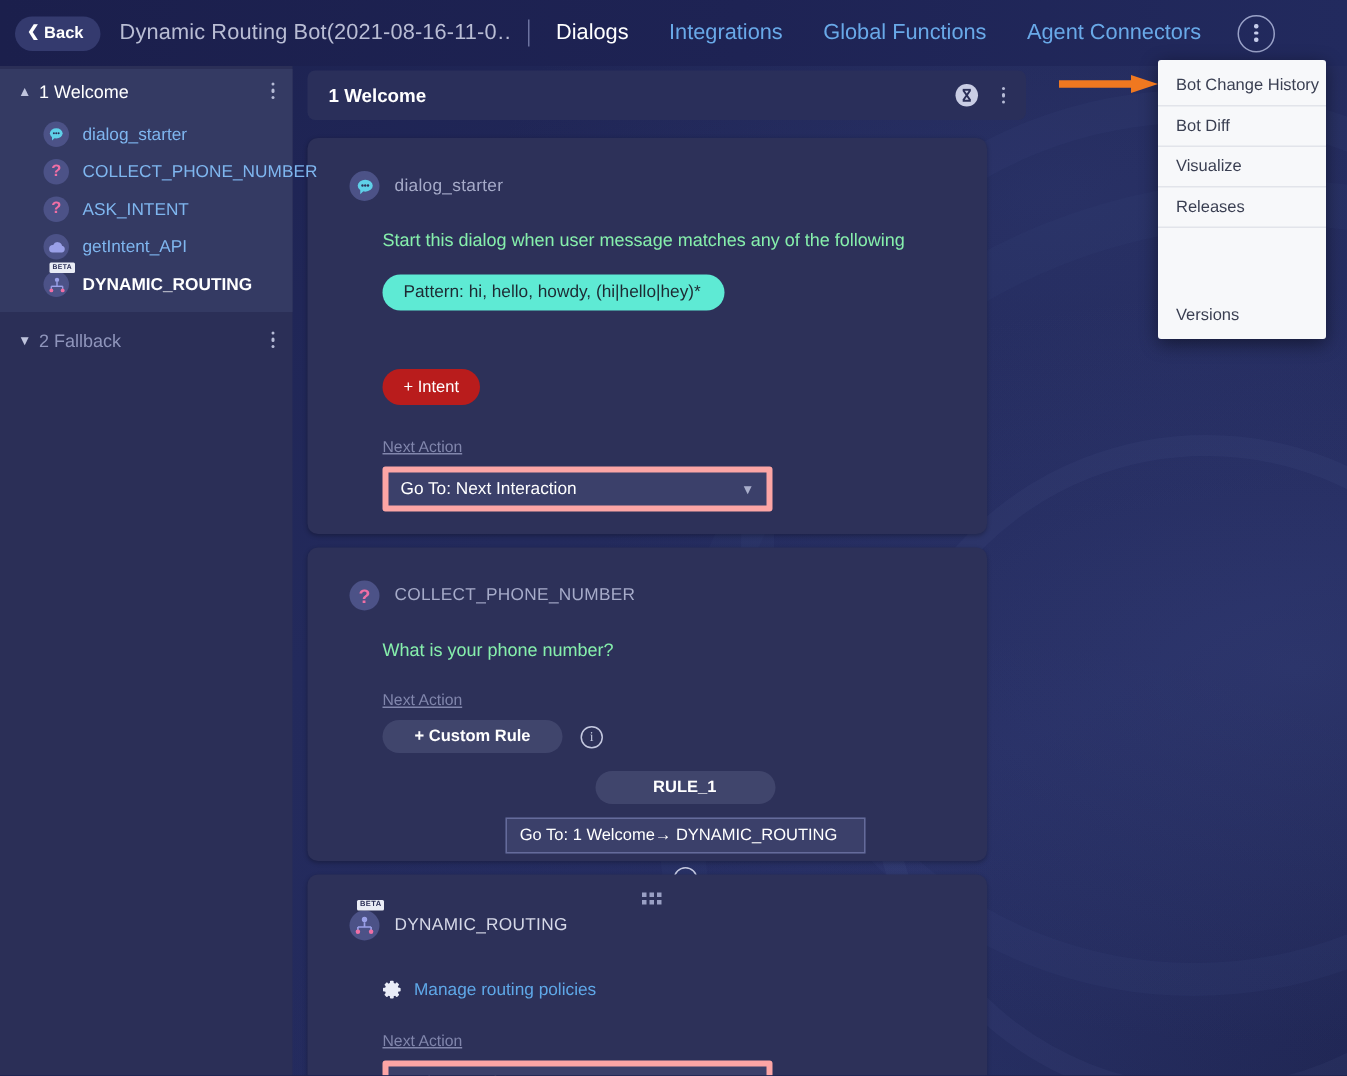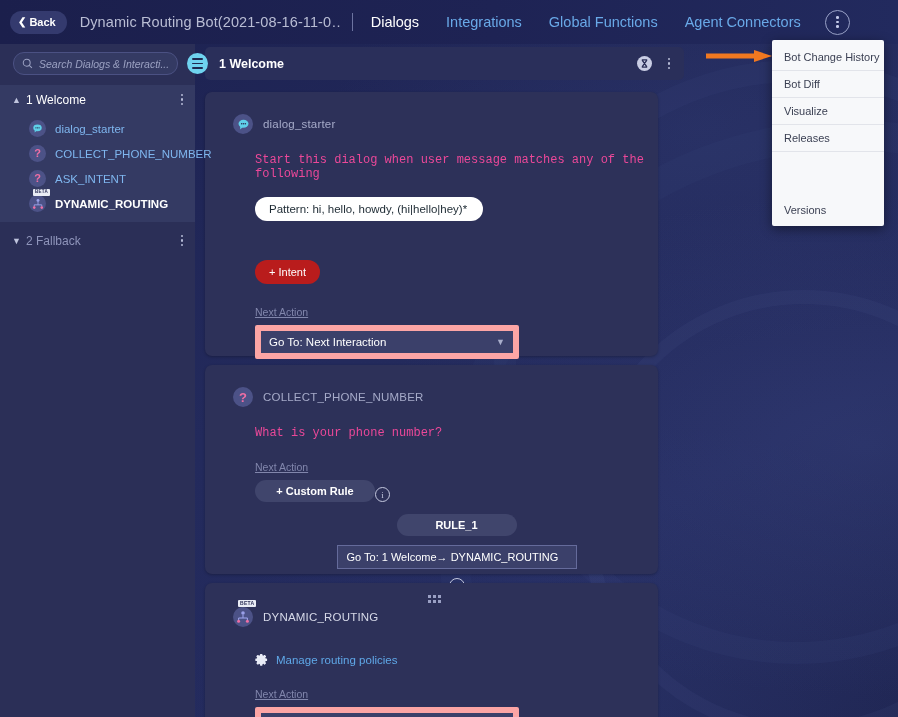--- a/index.html
+++ b/index.html
@@ -283,29 +283,28 @@
     display: flex; align-items: center; justify-content: center;
     flex: 0 0 auto;
     position: relative;
   }
   .card-ico .qm { color: #ef6fa5; font-size: 13px; font-weight: bold; line-height: 1; }
   .card-ico .beta-tag { top: -7px; left: 5px; font-size: 5px; }
   .card-name { font-size: 11.5px; color: #a6abc9; letter-spacing: .2px; }
   .card-name.bright { color: #d6d9e8; }
 
   .card-text {
-    color: #ec4899;
+    color: #86efac;
     font-size: 12px;
     padding: 19px 0 0 50px;
-    font-family: Liberation Mono, monospace;
   }
   .pill-pattern {
     display: inline-block;
     margin: 16px 0 0 50px;
-    background: #ffffff;
+    background: #5eead4;
     color: #1d2a33;
     font-size: 11.5px;
     border-radius: 13px;
     padding: 6px 16px 6px 14px;
   }
   .pill-gray {
     display: inline-block;
     background: #b91c1c;
     color: #ffffff;
     font-size: 11px;
@@ -318,21 +317,21 @@
   .next-action-label {
     color: #8186ac;
     font-size: 10.5px;
     padding-left: 50px;
     text-decoration: underline;
   }
   .select-box {
     margin-left: 50px;
     width: 236px; height: 22px;
     background: #3b406a;
-    border: 6px solid #fca5a5;
+    border: 4px solid #fca5a5;
     border-radius: 2px;
     display: flex; align-items: center;
     padding: 0 8px;
     cursor: pointer;
   }
   .select-box .val { flex: 1; color: #ffffff; font-size: 11.5px; }
   .select-box .caret { color: #a9aecb; font-size: 9px; }
 
   .rule-btn {
     width: 120px; height: 22px;
@@ -433,34 +432,20 @@
     <div class="dd-item">Versions</div>
   </div>
 
   <svg class="arrow-anno" viewBox="0 0 66 12">
     <line x1="0" y1="6" x2="52" y2="6" stroke="#f07820" stroke-width="5"></line>
     <polygon points="48,0 66,6 48,12" fill="#f07820"></polygon>
   </svg>
 
   <div class="sidebar">
 
-    <div class="search-row">
-      <div class="search-box">
-        <svg class="search-ico" width="11" height="11" viewBox="0 0 14 14">
-          <circle cx="6" cy="6" r="4.4" fill="none" stroke="#9ba1c2" stroke-width="1.3"></circle>
-          <line x1="9.3" y1="9.3" x2="12.6" y2="12.6" stroke="#9ba1c2" stroke-width="1.3"></line>
-        </svg>
-        <span class="search-ph">Search Dialogs &amp; Interacti...</span>
-      </div>
-      <div class="hamburger">
-        <i></i>
-          <i class="mid"></i>
-          <i></i>
-      </div>
-    </div>
 
     <div class="group">
       <div class="group-head">
         <span class="chev">▲</span>
         <span class="group-title">1 Welcome</span>
         <span class="row-kebab">
             <i></i>
             <i></i>
             <i></i>
           </span>
@@ -487,20 +472,28 @@
           <span class="item-label">COLLECT_PHONE_NUMBER</span>
         </div>
 
         <div class="item">
           <span class="ico qmark">
               <span>?</span>
             </span>
           <span class="item-label">ASK_INTENT</span>
         </div>
 
+        <div class="item">
+          <span class="ico cloud">
+            <svg width="12" height="10" viewBox="0 0 16 11">
+              <path d="M4.2 10h8a3.1 3.1 0 0 0 .3-6.1A4.2 4.2 0 0 0 4.6 3.2 2.9 2.9 0 0 0 4.2 10z" fill="#9aa0e8"></path>
+            </svg>
+          </span>
+          <span class="item-label">getIntent_API</span>
+        </div>
 
         <div class="item">
           <span class="ico routing">
             <svg width="12" height="12" viewBox="0 0 14 14">
               <circle cx="7" cy="3" r="1.7" fill="#9aa0e8"></circle>
               <line x1="7" y1="4.7" x2="7" y2="8" stroke="#9aa0e8" stroke-width="1.1"></line>
               <line x1="2.6" y1="8" x2="11.4" y2="8" stroke="#9aa0e8" stroke-width="1.1"></line>
               <line x1="2.6" y1="8" x2="2.6" y2="10" stroke="#9aa0e8" stroke-width="1.1"></line>
               <line x1="11.4" y1="8" x2="11.4" y2="10" stroke="#9aa0e8" stroke-width="1.1"></line>
               <circle cx="2.6" cy="11.2" r="1.5" fill="#ef6fa5"></circle>
@@ -569,21 +562,21 @@
 
     <div class="card" id="card2">
       <div class="card-head">
         <span class="card-ico">
             <span class="qm">?</span>
           </span>
         <span class="card-name">COLLECT_PHONE_NUMBER</span>
       </div>
       <div class="card-text">What is your phone number?</div>
       <div class="next-action-label" style="padding-top:21px;">Next Action</div>
-      <div style="display:flex; align-items:flex-end; margin-left:50px; margin-top:7px;">
+      <div style="display:flex; align-items:center; gap:12px; margin-left:50px; margin-top:7px;">
         <span class="rule-btn">+ Custom Rule</span>
         <span class="info-ico">i</span>
       </div>
       <div style="display:flex; align-items:center; gap:9px; margin-left:50px; margin-top:12px;flex-direction:column;">
         <span class="rule-btn">RULE_1</span>
         <span class="goto-box">Go To: 1 Welcome→  DYNAMIC_ROUTING</span>
         <span class="minus-ico">
             <i></i>
           </span>
       </div>

